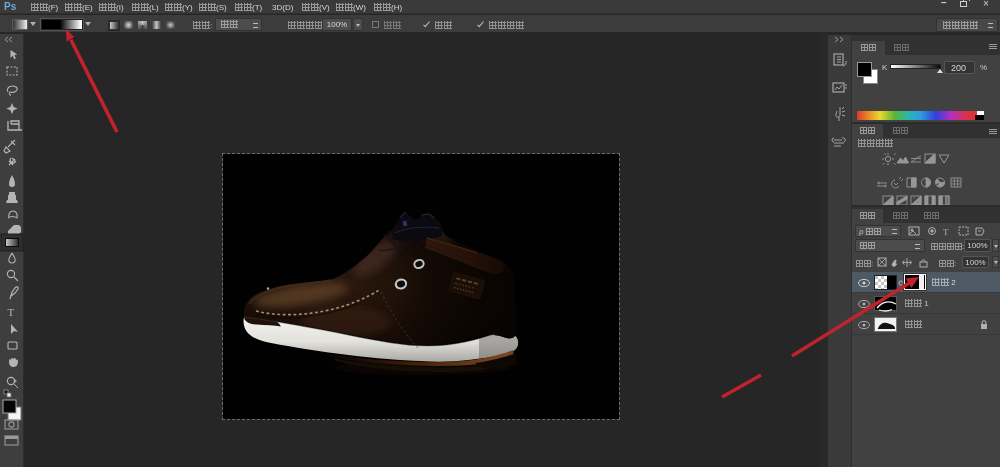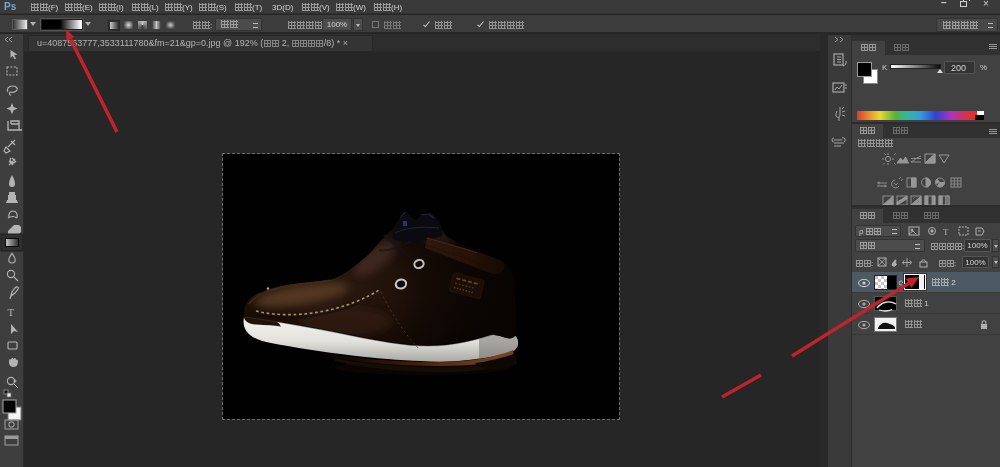--- a/index.html
+++ b/index.html
@@ -81,23 +81,20 @@
         <i class="abs" style="left:2px;top:5px;width:0;height:0;border-left:2px solid transparent;border-right:2px solid transparent;border-top:3px solid #bbb"></i>
       </span>
     <span class="abs" style="left:372px;top:6px;width:7px;height:7px;border:1px solid #777;background:#3a3a3a"></span>
     <span class="abs txt" style="left:383px;top:6px;font-size:8px;color:#9a9a9a"><i class="c"></i><i class="c"></i></span>
     <span class="chk" style="left:425px;top:5px"></span>
     <span class="abs txt" style="left:434px;top:6px;font-size:8px"><i class="c"></i><i class="c"></i></span>
     <span class="chk" style="left:479px;top:5px"></span>
     <span class="abs txt" style="left:488px;top:6px;font-size:8px"><i class="c"></i><i class="c"></i><i class="c"></i><i class="c"></i></span>
     <span class="abs dd" style="left:936px;top:3px;width:62px;height:14px;line-height:13px;background:#484848"><i class="c" style="margin-left:6px"></i><i class="c"></i><i class="c"></i><i class="c"></i><i class="abs" style="right:4px;top:3px;width:5px;height:7px;background-image:linear-gradient(0deg,transparent 0 1px,#bbb 1px 2px,transparent 2px 5px,#bbb 5px 6px,transparent 6px)"></i></span>
   </div>
-  <div class="abs" id="tabbar">
-      <div class="abs" id="doctab">u=4087563777,3533111780&amp;fm=21&amp;gp=0.jpg @ 192% (<i class="c c7"></i><i class="c c7"></i> 2, <i class="c c7"></i><i class="c c7"></i><i class="c c7"></i><i class="c c7"></i>/8) * <span style="color:#aaa">×</span></div>
-    </div>
   <div class="abs" id="tools">
   <svg width="24" height="433" style="position:absolute;left:0;top:0">
     <g stroke="#b4b4b4" fill="none" stroke-width="1.1">
       <path d="M8,3 l-3,2.5 l3,2.5 m4,-5 l-3,2.5 l3,2.5" stroke="#999" stroke-width="1" fill="none"></path>
       <path d="M10.5,16 l0,8 l2.2,-2.2 l1.6,3.4 l1.6,-0.8 l-1.6,-3.4 l3,-0.4 z" fill="#b4b4b4" stroke="none"></path>
       <rect x="7" y="33" width="10" height="8" stroke-dasharray="2 1.4"></rect>
       <path d="M8,58 c-2,-3 1,-6 4,-6 c4,0 6,2 5,4 c-1,2 -5,3 -7,2 c-1.5,2 0,3 1,3.5"></path>
       <path d="M12,69 l1.6,4 l4,1.6 l-4,1.6 l-1.6,4 l-1.6,-4 l-4,-1.6 l4,-1.6 z" fill="#b4b4b4" stroke="none"></path>
       <path d="M8,87 l0,9 l11,0 M11,90 l0,-3 l8,0 l0,9 l3,0 M11,90 l8,0 l0,6" stroke-width="1.3"></path>
       <path d="M8,113 l7,-7 m-4,1 l4,4 m-9,2 l4,4 l-4,2 l-2,-2 z"></path>

